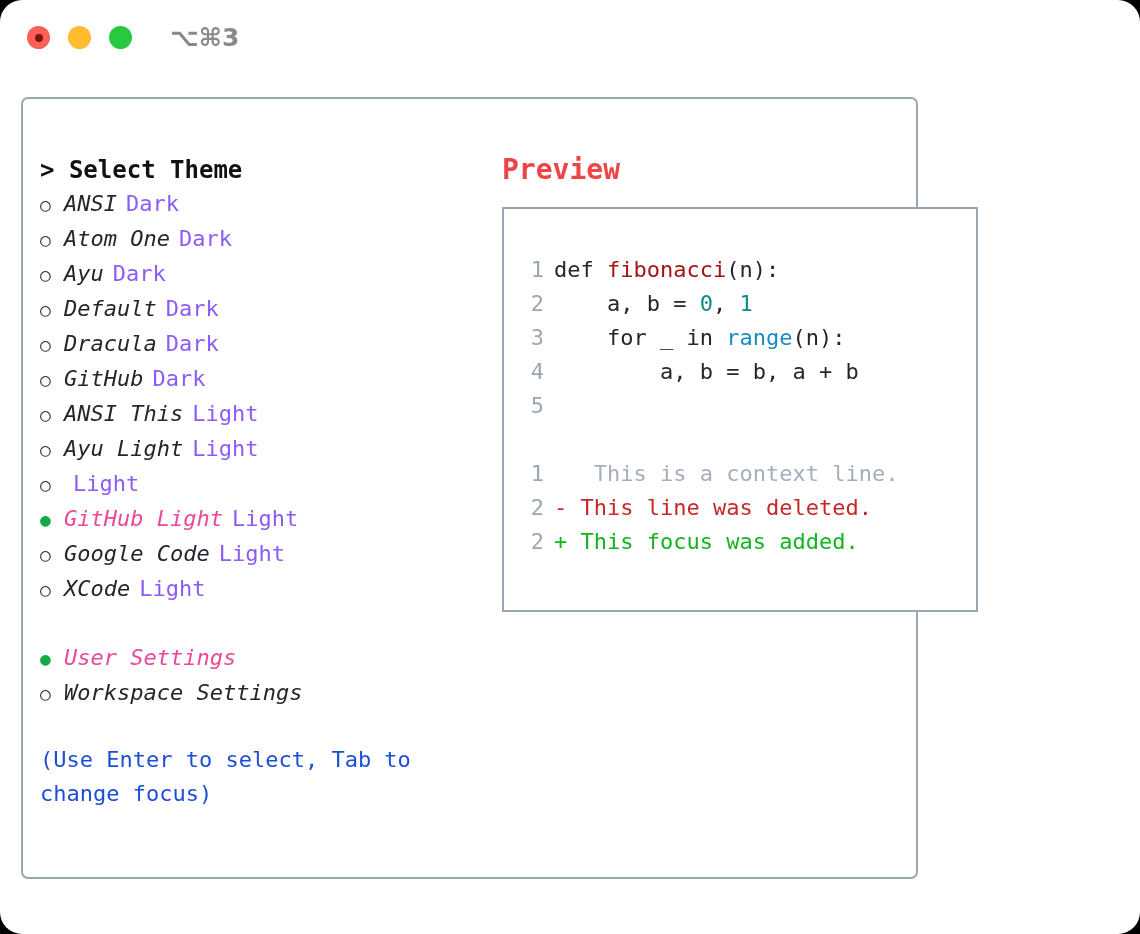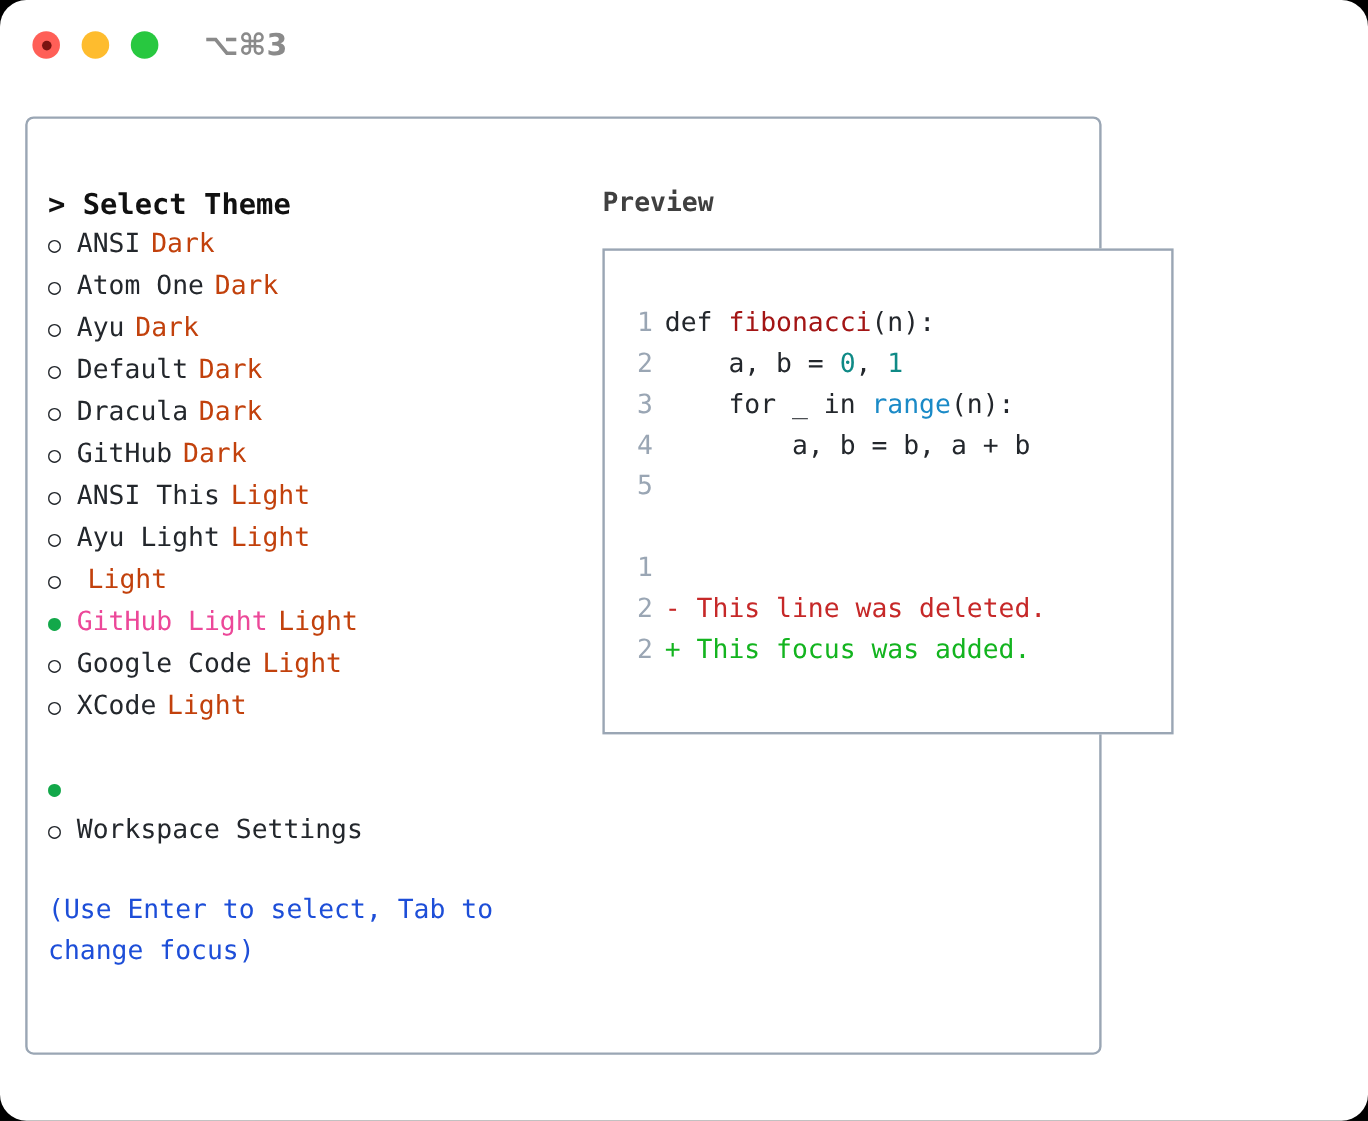--- a/index.html
+++ b/index.html
@@ -112,23 +112,23 @@
     flex: 0 0 24px;
     font-size: 18px;
     color: #23272c;
   }
   .bullet.sel {
     color: #13a84a;
   }
   .row.selected .label {
     color: #ec4899;
   }
-  .label { color: #23272c; }
+  .label { color: #23272c; font-style: italic; }
   .kind {
-    color: #c2410c;
+    color: #8b5cf6;
     margin-left: 9px;
   }
 
   .apply-block { margin-top: 34px; }
   .apply-title {
     font-size: 22px;
     line-height: 34px;
     color: #23272c;
     padding-left: 27px;
     white-space: pre;
@@ -143,23 +143,23 @@
   }
 
   
   .right-col {
     position: absolute;
     left: 479px;
     top: 54px;
     width: 490px;
   }
   .preview-title {
-    font-size: 22px;
+    font-size: 28px;
     font-weight: bold;
-    color: #404040;
+    color: #ef4444;
     line-height: 34px;
     white-space: pre;
   }
   .preview-box {
     margin-top: 20px;
     width: 476px;
     height: 405px;
     border: 2px solid #9aa6b4;
     box-sizing: border-box;
     background: #ffffff;
@@ -220,42 +220,42 @@
           <div class="row"><span class="bullet">○</span><span class="label">ANSI This</span><span class="kind">Light</span></div>
           <div class="row"><span class="bullet">○</span><span class="label">Ayu Light</span><span class="kind">Light</span></div>
           <div class="row"><span class="bullet">○</span><span class="kind">Light</span></div>
           <div class="row selected"><span class="bullet sel">●</span><span class="label">GitHub Light</span><span class="kind">Light</span></div>
           <div class="row"><span class="bullet">○</span><span class="label">Google Code</span><span class="kind">Light</span></div>
           <div class="row"><span class="bullet">○</span><span class="label">XCode</span><span class="kind">Light</span></div>
         </div>
 
       <div class="apply-block">
         <div id="apply-rows">
-            <div class="row selected"><span class="bullet sel">●</span></div>
+            <div class="row selected"><span class="bullet sel">●</span><span class="label">User Settings</span></div>
             <div class="row"><span class="bullet">○</span><span class="label">Workspace Settings</span></div>
           </div>
       </div>
 
       <div class="hint">(Use Enter to select, Tab to change focus)</div>
     </div>
 
     <div class="right-col">
       <div class="preview-title">Preview</div>
 
       <div class="preview-box">
         <div id="code-block">
             <div class="code-line"><span class="lineno">1</span><span class="tok-kw">def </span><span class="tok-fn">fibonacci</span><span class="code-text">(n):</span></div>
             <div class="code-line"><span class="lineno">2</span><span class="code-text">    a, b = </span><span class="tok-num">0</span><span class="code-text">, </span><span class="tok-num">1</span></div>
             <div class="code-line"><span class="lineno">3</span><span class="code-text">    for _ in </span><span class="tok-call">range</span><span class="code-text">(n):</span></div>
             <div class="code-line"><span class="lineno">4</span><span class="code-text">        a, b = b, a + b</span></div>
             <div class="code-line"><span class="lineno">5</span></div>
           </div>
         <div class="diff-gap"></div>
         <div id="diff-block">
-            <div class="code-line"><span class="lineno">1</span><span class="diff-ctx"> </span></div>
+            <div class="code-line"><span class="lineno">1</span><span class="diff-ctx"> </span><span class="diff-ctx">  This is a context line.</span></div>
             <div class="code-line"><span class="lineno">2</span><span class="diff-del">-</span><span class="diff-del"> This line was deleted.</span></div>
             <div class="code-line"><span class="lineno">2</span><span class="diff-add">+</span><span class="diff-add"> This focus was added.</span></div>
           </div>
       </div>
     </div>
 
   </div>
 </div>
 
 </body></html>

